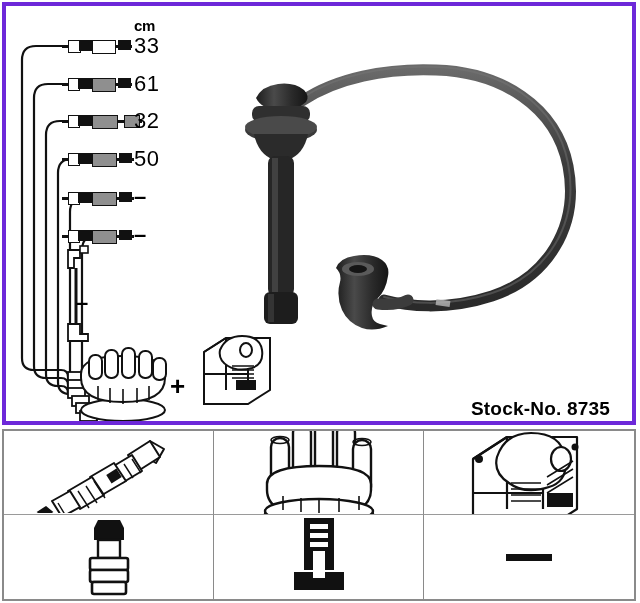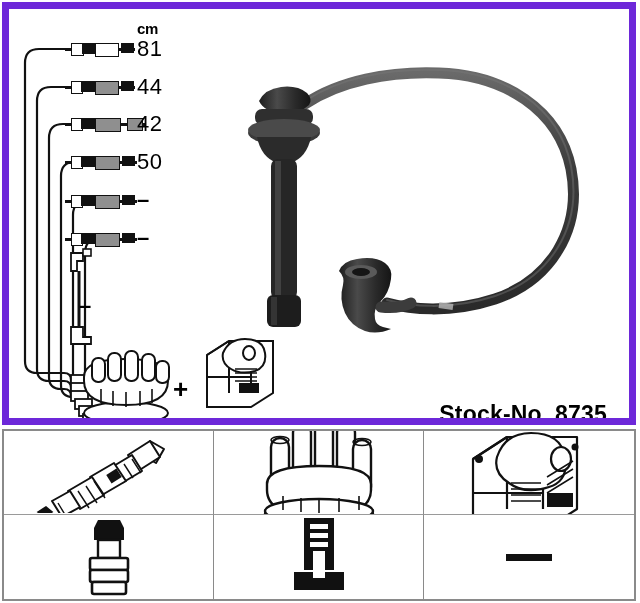--- a/index.html
+++ b/index.html
@@ -1,21 +1,21 @@
 <!DOCTYPE html>
 <html><head>
 <meta charset="utf-8">
 <style>
   html,body{margin:0;padding:0;background:#fff;}
   body{width:640px;height:603px;font-family:"Liberation Sans",sans-serif;color:#000;overflow:hidden;}
   .sheet{position:relative;width:640px;height:603px;background:#fff;}
 
   
   .main-panel{position:absolute;left:2px;top:2px;width:634px;height:423px;
-    border:7px solid #6d28d9;box-sizing:border-box;background:#fff;overflow:hidden;}
+    border:4px solid #6d28d9;box-sizing:border-box;background:#fff;overflow:hidden;}
 
   
   .legend{position:absolute;left:2px;top:429px;width:634px;height:172px;
     border:2px solid #8a8a8a;box-sizing:border-box;background:#fff;
     display:grid;grid-template-columns:1fr 1fr 1fr;grid-template-rows:1fr 1fr;}
   .legend-cell{position:relative;border-right:1px solid #8a8a8a;border-bottom:1px solid #9a9a9a;
     display:flex;align-items:center;justify-content:center;overflow:hidden;}
   .legend-cell.c3{border-right:none;}
   .legend-cell.r2{border-bottom:none;}
 
@@ -32,21 +32,21 @@
   .c-black{background:#111;}
   .c-grey{background:#8f8f8f;border:1.5px solid #111;}
   svg.sch{position:absolute;left:0;top:0;}
 
   
   svg.photo{position:absolute;left:0;top:0;}
 
   .plus{position:absolute;left:164px;top:367px;font-size:26px;font-weight:bold;line-height:1;}
 
   .rc-code{position:absolute;right:22px;top:355px;font-size:26px;font-weight:bold;letter-spacing:.5px;}
-  .stock{position:absolute;right:22px;top:392px;font-size:23px;font-weight:bold;letter-spacing:.2px;}
+  .stock{position:absolute;right:22px;top:392px;font-size:19px;font-weight:bold;letter-spacing:.2px;}
 
   .dash-cell{display:inline-block;width:46px;height:7px;background:#111;}
 </style>
 </head>
 <body>
 
 <div class="sheet">
 
   <div class="main-panel">
 
@@ -121,23 +121,23 @@
     <div class="wirerow" style="left:56px;top:223px;width:72px;">
       <div class="wire-line" style="left:0;width:72px;"></div>
       <div class="conn c-white" style="left:6px;width:10px;height:11px;"></div>
       <div class="conn c-black" style="left:16px;width:14px;height:11px;"></div>
       <div class="conn c-grey" style="left:30px;width:23px;height:12px;"></div>
       <div class="conn c-black" style="left:57px;width:13px;height:10px;"></div>
     </div>
 
     <div class="cm-head">cm</div>
 
-    <div class="len" style="top:27px;">81</div>
-    <div class="len" style="top:65px;">44</div>
-    <div class="len" style="top:102px;">42</div>
+    <div class="len" style="top:27px;">33</div>
+    <div class="len" style="top:65px;">61</div>
+    <div class="len" style="top:102px;">32</div>
     <div class="len" style="top:140px;">50</div>
     <div class="len dash" style="top:178px;">–</div>
     <div class="len dash" style="top:216px;">–</div>
     <div class="len dash" style="left:70px;top:284px;">–</div>
 
     <svg class="photo" width="634" height="423" viewBox="0 0 634 423">
       <defs>
         <linearGradient id="cabGrad" x1="0" y1="0" x2="0" y2="1">
           <stop offset="0%" stop-color="#6a6a6a"></stop>
           <stop offset="40%" stop-color="#3c3c3c"></stop>

